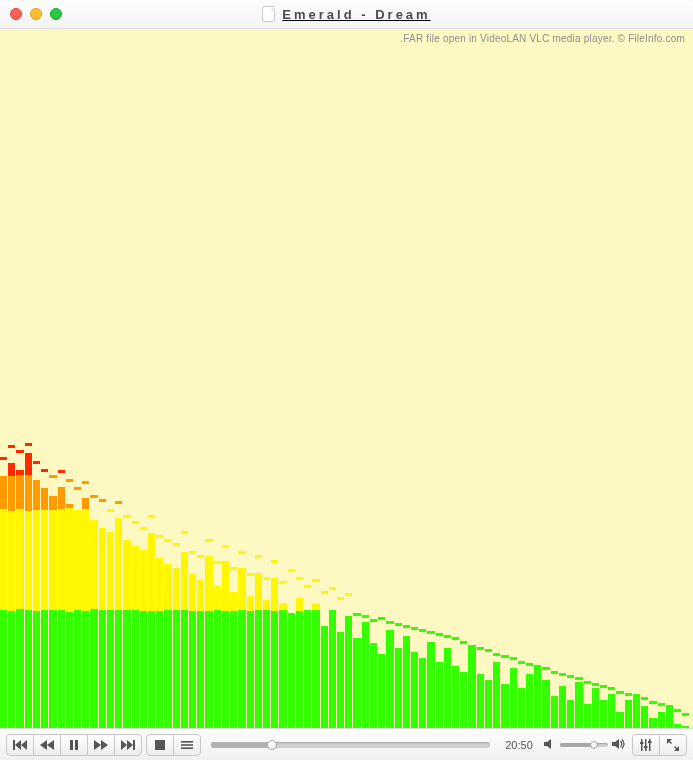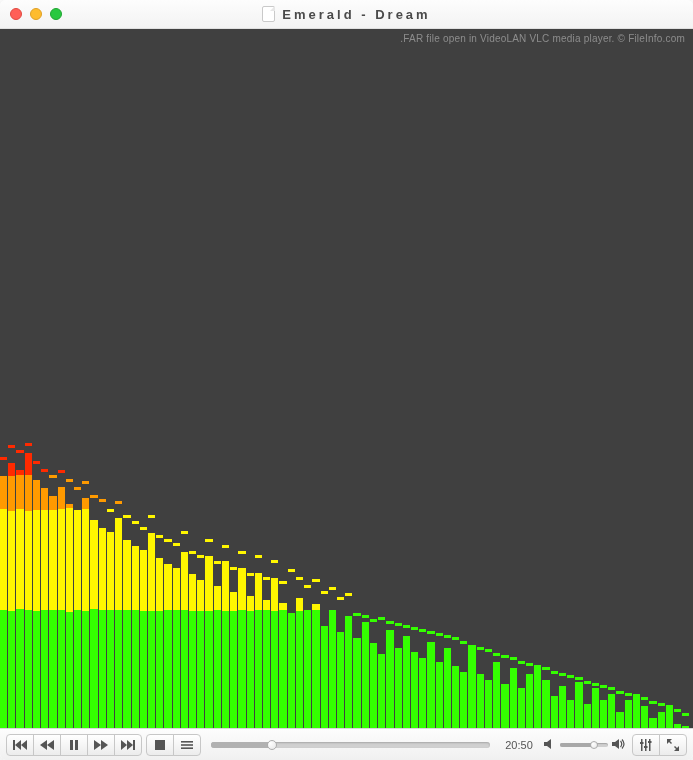--- a/index.html
+++ b/index.html
@@ -42,20 +42,21 @@
   .tl.yellow { background: #febc2e; border: 0.5px solid #e0a024; }
   .tl.green  { background: #28c840; border: 0.5px solid #1fa531; }
   .title-center {
     position: absolute;
     left: 0; right: 0;
     display: flex;
     align-items: center;
     justify-content: center;
     gap: 7px;
     pointer-events: none;
+    text-decoration: underline;
   }
   .doc-icon {
     width: 13px; height: 16px;
     background: #fff;
     border: 1px solid #c9c9c9;
     border-radius: 2px;
     position: relative;
   }
   .doc-icon::after {
     content: "";
@@ -67,21 +68,21 @@
   .title-text {
     font-size: 13px;
     font-weight: 600;
     letter-spacing: 3px;
     color: #4a4a4a;
   }
 
   
   .viz {
     flex: 1 1 auto;
-    background: #404040;
+    background: #fef9c3;
     position: relative;
     overflow: hidden;
     text-align: center;
   }
   .overlay-text {
     position: absolute;
     top: 4px; right: 8px;
     font-size: 10px;
     color: #8d8d8d;
     letter-spacing: 0.2px;

